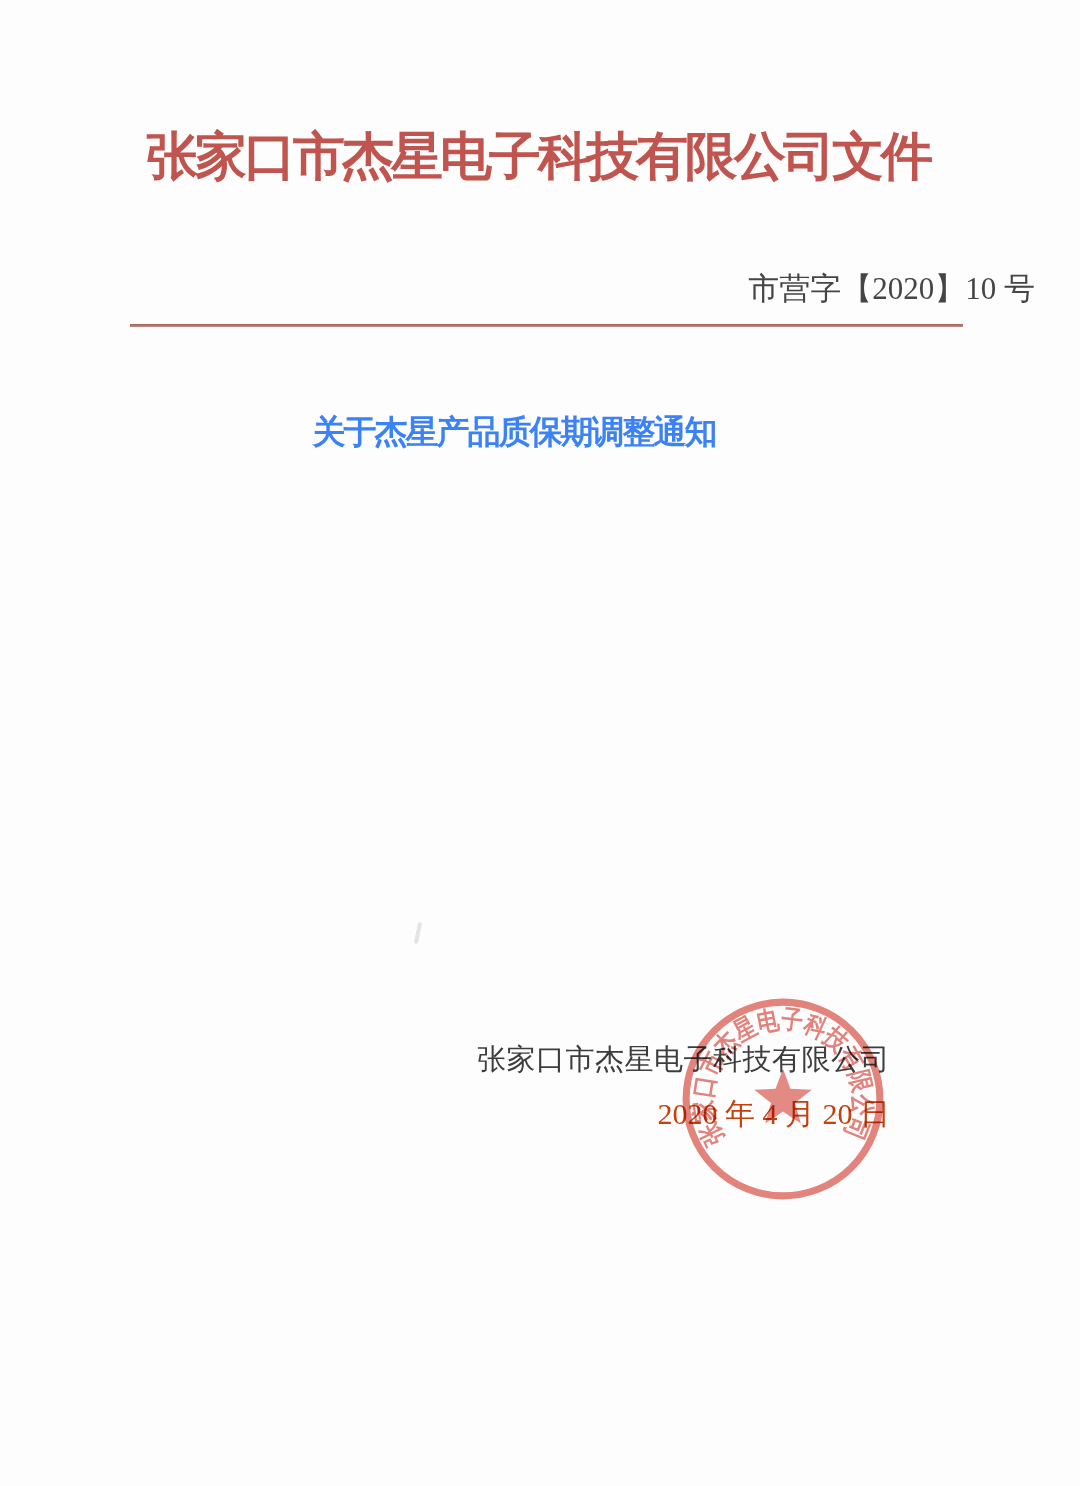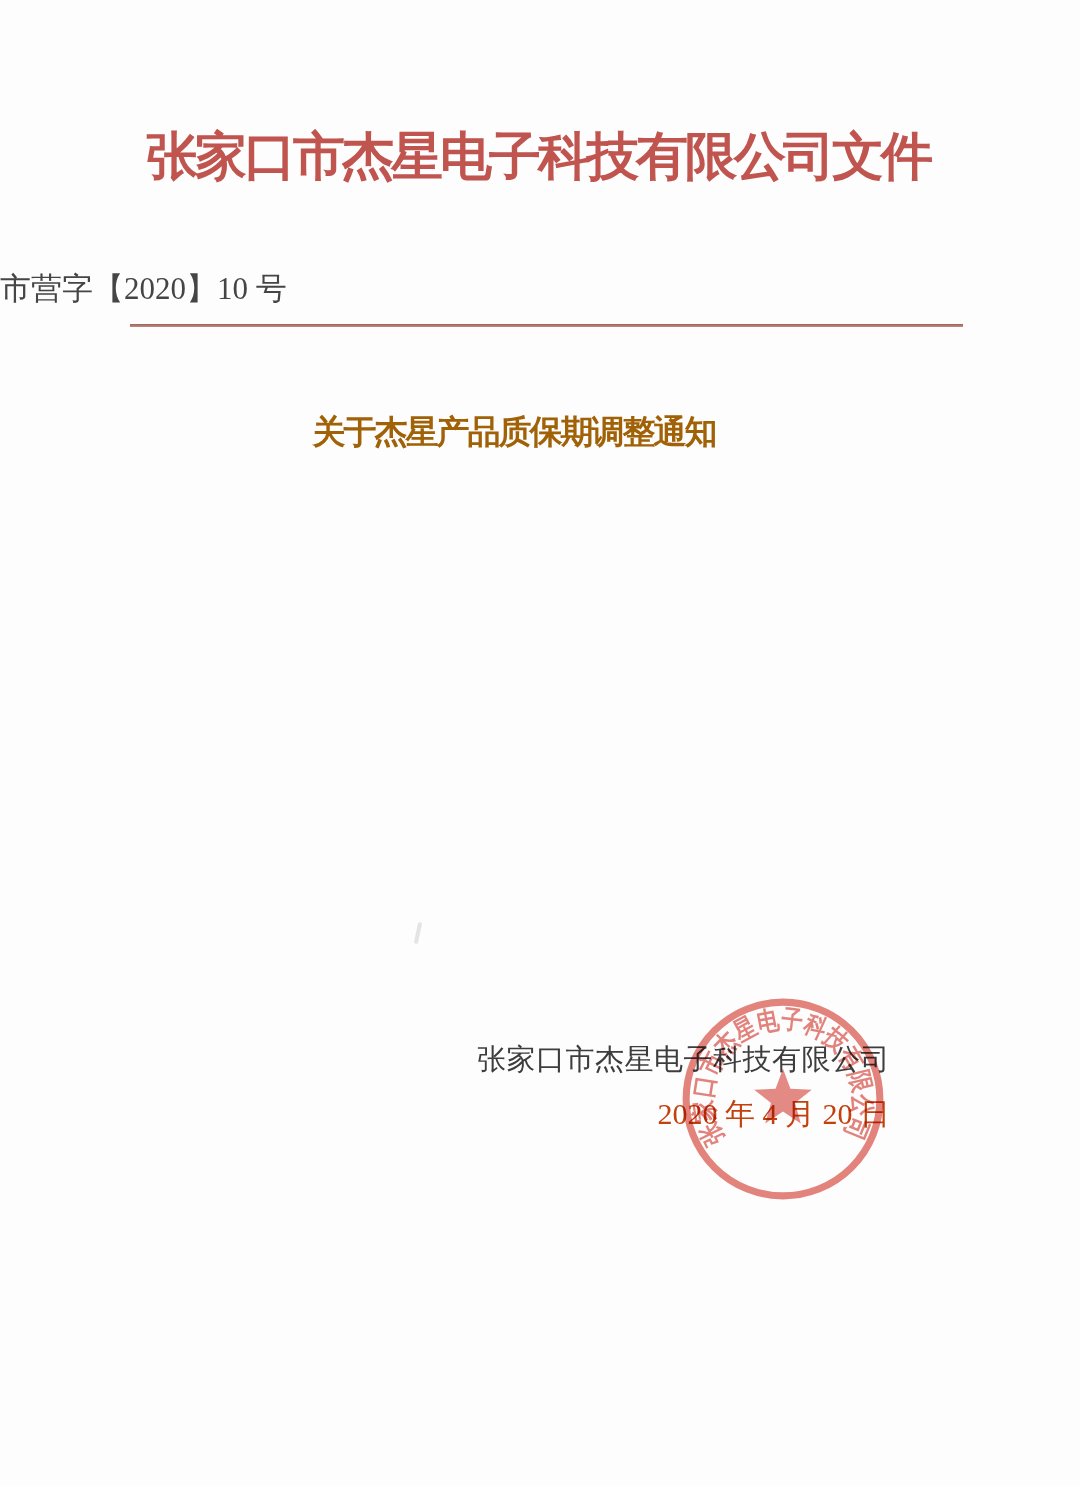--- a/index.html
+++ b/index.html
@@ -28,21 +28,21 @@
     white-space: nowrap;
   }
 
   
   .doc-number {
     position: absolute;
     top: 268px;
     left: 0;
     right: 0;
     padding-right: 45px;
-    text-align: left;
+    text-align: right;
     font-size: 31px;
     color: #454545;
     white-space: nowrap;
   }
 
   
   .red-rule {
     position: absolute;
     top: 324px;
     left: 130px;
@@ -55,21 +55,21 @@
   .notice-title {
     position: absolute;
     top: 410px;
     left: 0;
     right: 0;
     padding-right: 52px;
     text-align: center;
     font-size: 33px;
     font-weight: bold;
     letter-spacing: -2px;
-    color: #a16207;
+    color: #3b82f6;
     white-space: nowrap;
   }
 
   
   .body-block {
     position: absolute;
     top: 545px;
     left: 145px;
     width: 880px;
     font-size: 29px;

